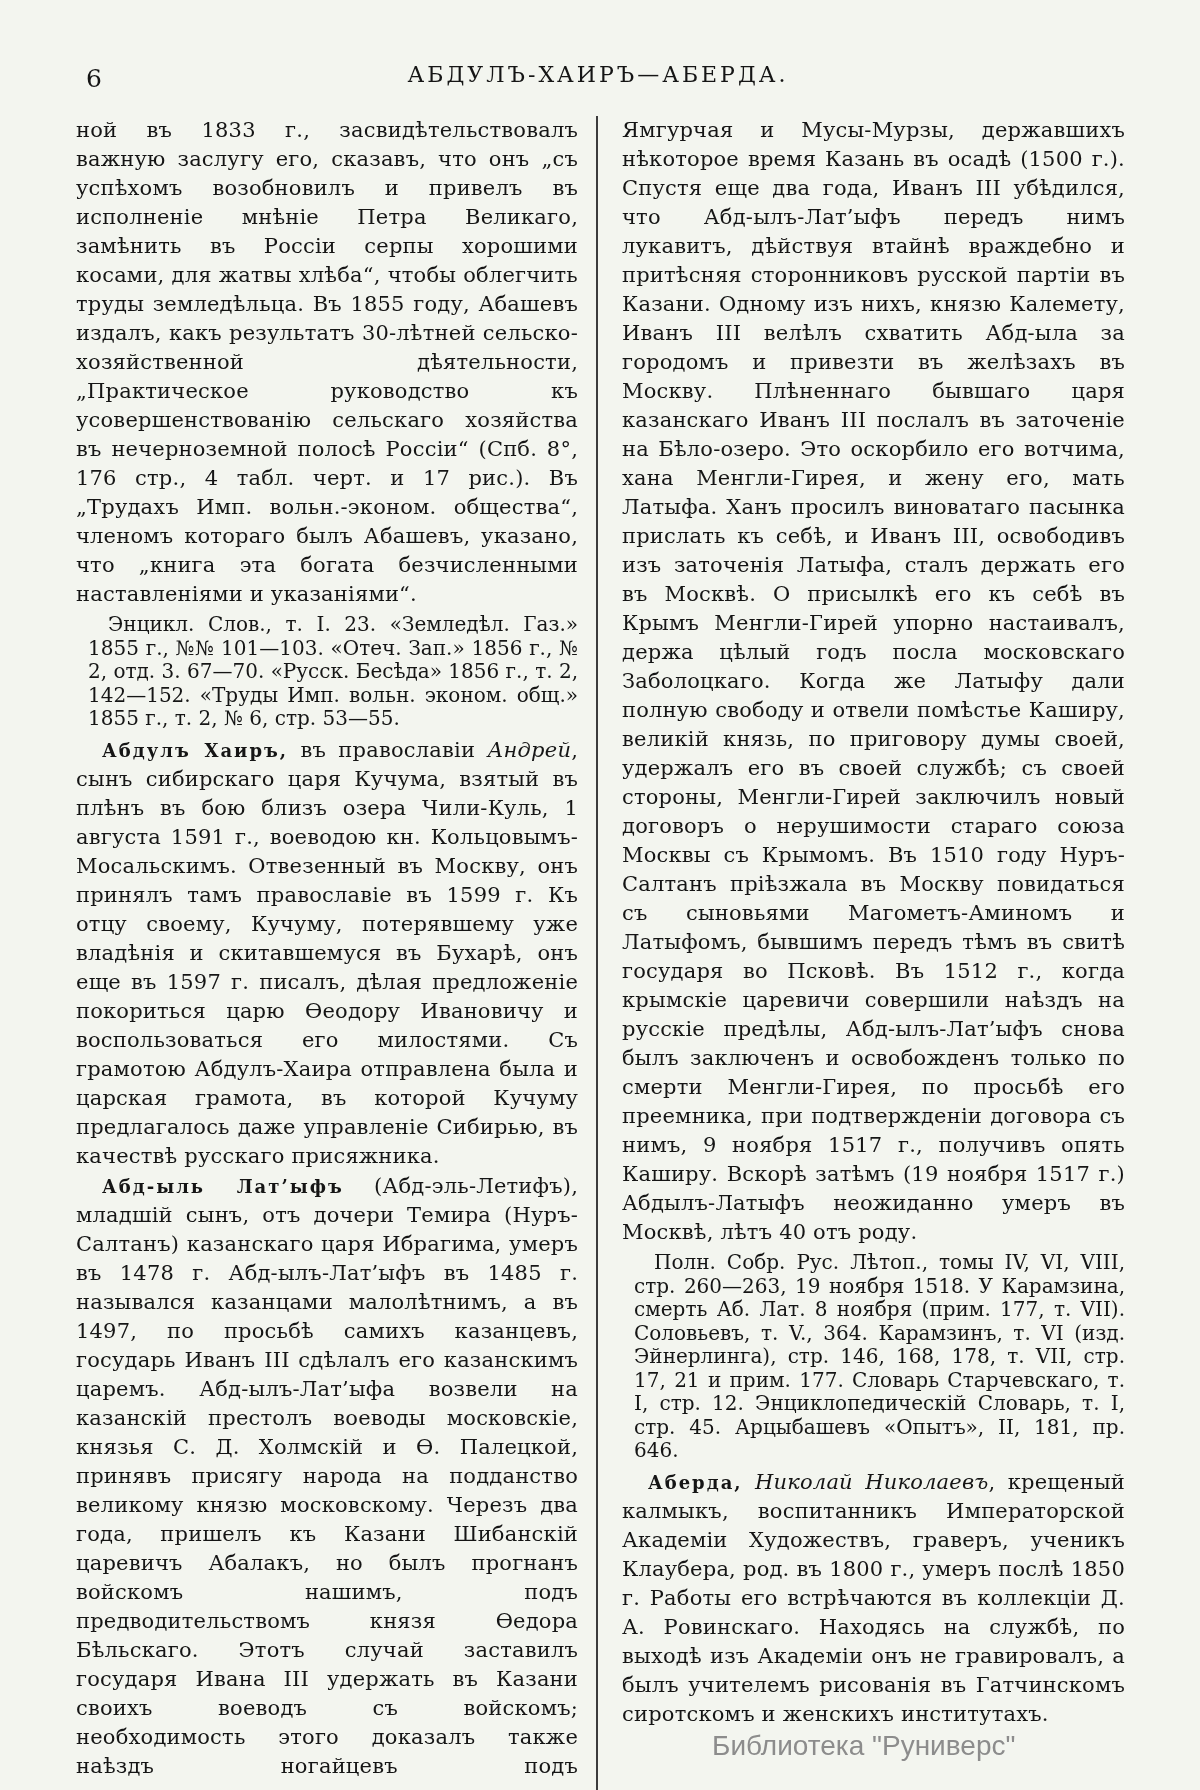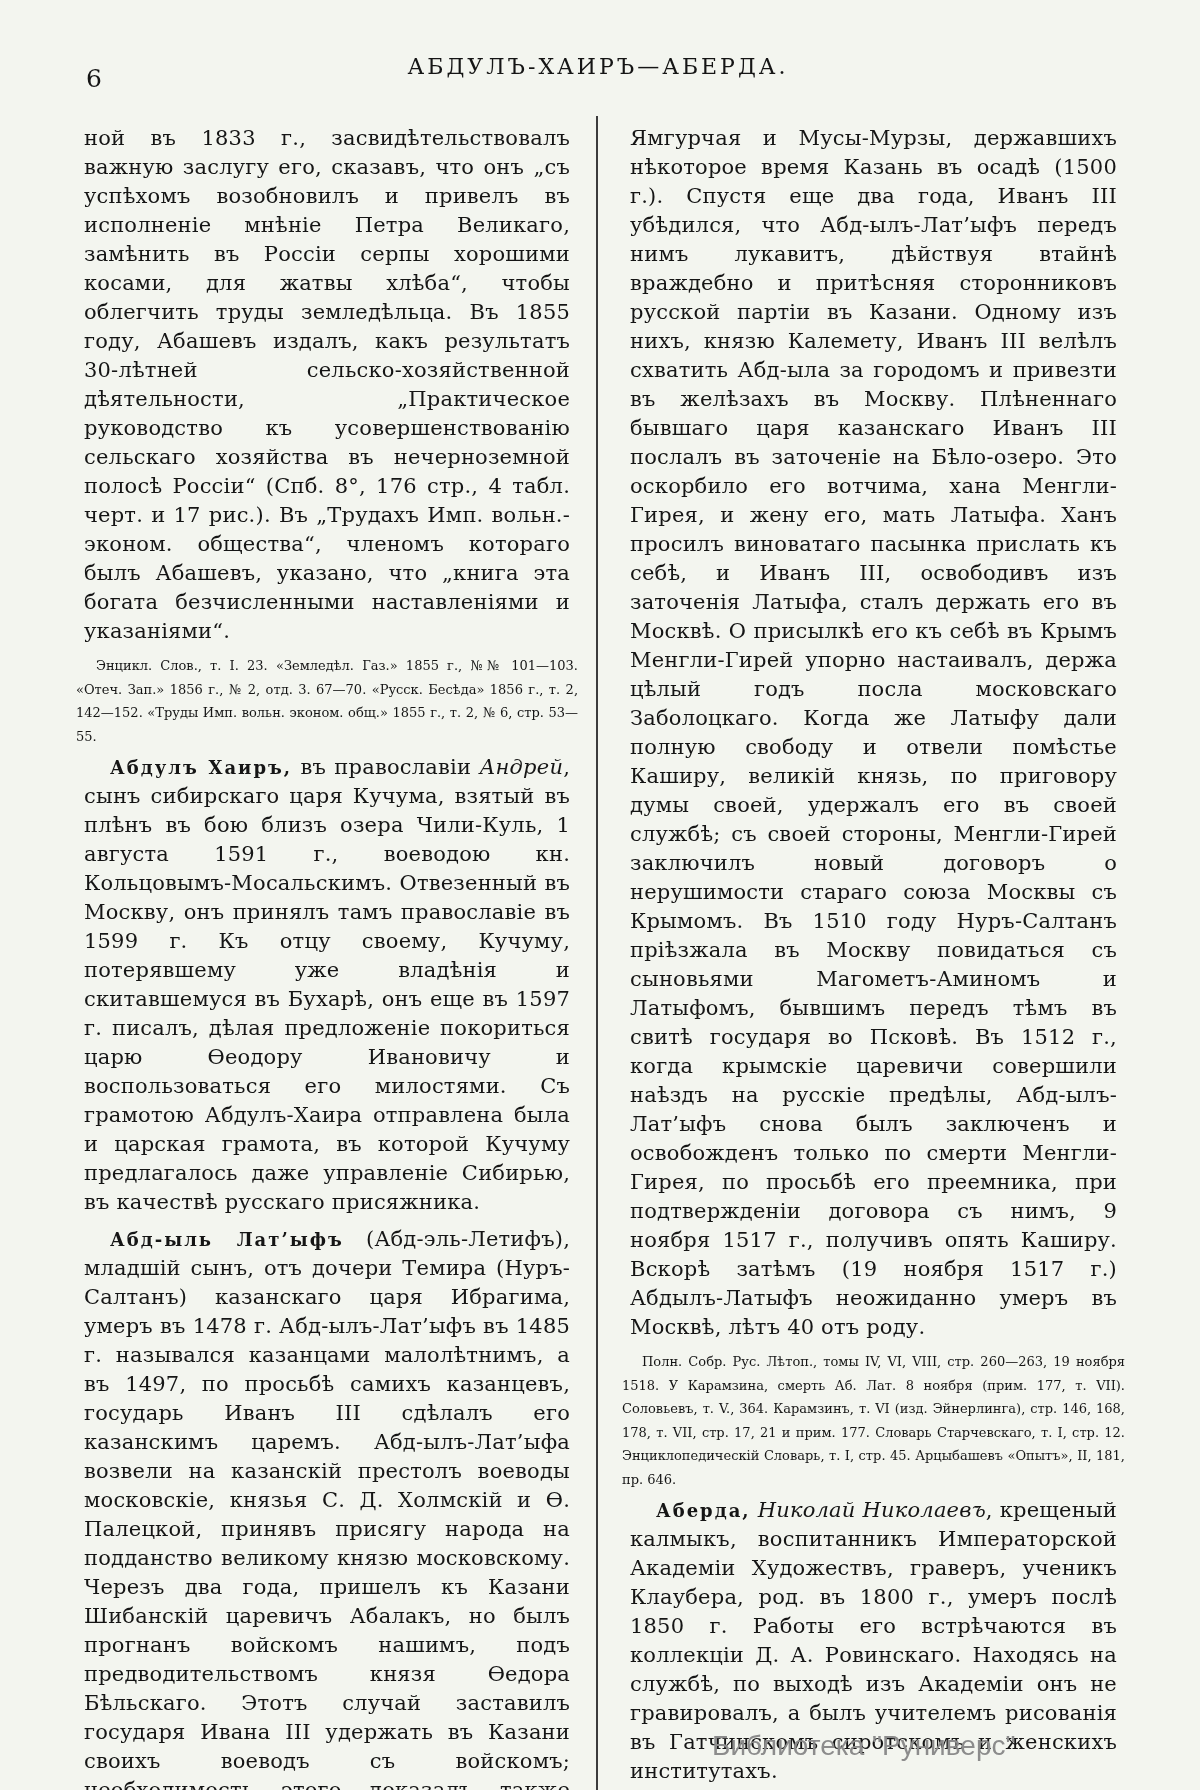--- a/index.html
+++ b/index.html
@@ -16,48 +16,48 @@
     font-family:"DejaVu Serif", serif;
     position:relative;
     overflow:hidden;
   }
   .page-header{position:relative;height:116px;}
   .page-number{
     position:absolute;left:86px;top:64px;
     font-size:25px;
   }
   .page-title{
-    position:absolute;left:76px;width:1044px;top:54px;
+    position:absolute;left:76px;width:1044px;top:62px;
     text-align:center;
     font-size:22px;
     letter-spacing:3px;
     word-spacing:4px;
   }
   .columns{
     display:flex;
     padding:0 75px 0 76px;
     align-items:stretch;
   }
   .col{
     font-size:21px;
     line-height:29px;
     text-align:justify;
     letter-spacing:0.2px;
   }
   .col-left{width:505px;padding-right:18px;}
   .col-right{width:506px;padding-left:24px;}
   .divider{width:2px;background:var(--rule);}
-  p{margin:8px;}
+  p{margin:0;}
   p.body{text-indent:0;}
   p.entry{text-indent:26px;margin-top:1px;}
   p.biblio{
-    font-size:13px;
+    font-size:20px;
     line-height:23.5px;
     text-indent:20px;
-    margin:4px 0 5px 0;
+    margin:4px 0 5px 12px;
     letter-spacing:0;
   }
   .lead{
     font-weight:bold;
     font-size:18px;
     letter-spacing:2px;
   }
   .ital{font-style:italic;}
   .watermark{
     position:absolute;

